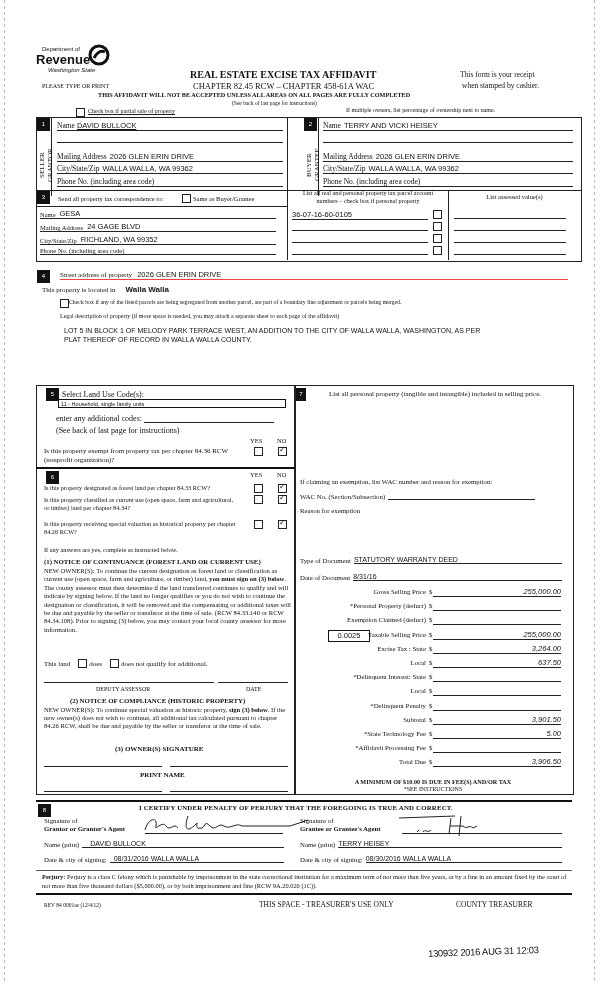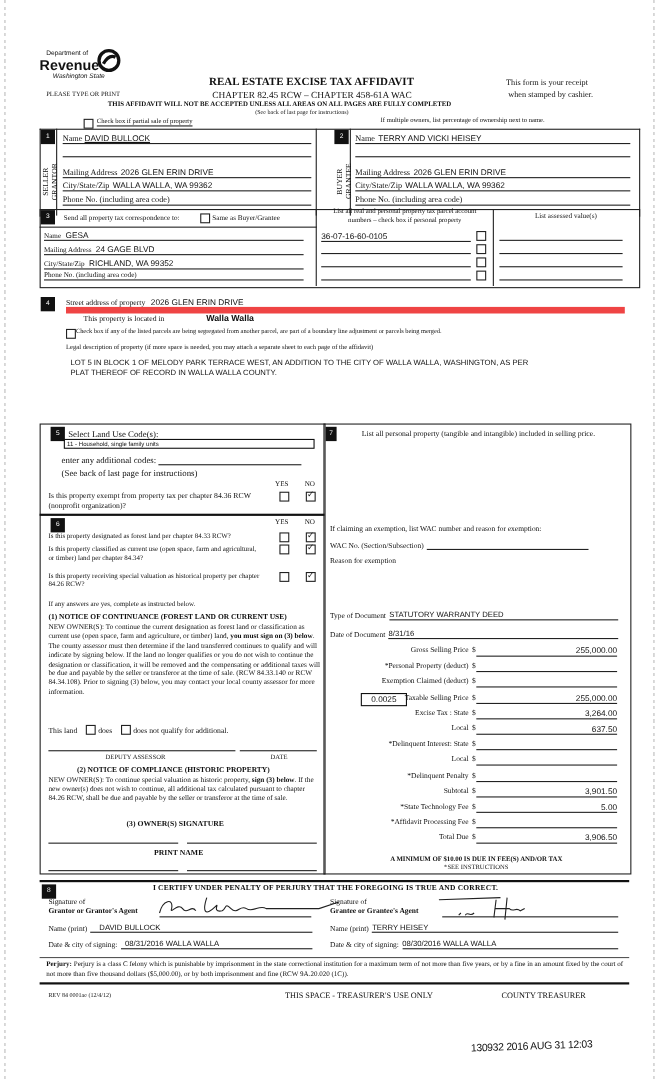--- a/index.html
+++ b/index.html
@@ -10,21 +10,21 @@
   .fill{font-family:"Liberation Sans",sans-serif;font-size:7.5px;color:#111;}
   .lbl{font-size:7.5px;}
   .uline{border-bottom:1px solid #222;}
   .secnum{position:absolute;width:13px;height:13px;background:#111;color:#fff;font-size:6px;text-align:center;line-height:13px;font-family:"Liberation Sans",sans-serif;}
   .box{position:absolute;border:1px solid #222;}
   .cb{position:absolute;width:7px;height:7px;border:1px solid #222;background:#fff;}
   .cb.checked::after{content:"✓";position:absolute;left:0;top:-3px;font-size:8px;color:#111;}
   .vert{position:absolute;writing-mode:vertical-rl;transform:rotate(180deg);font-size:7px;text-align:center;line-height:8px;}
   .row{position:absolute;display:flex;align-items:flex-end;white-space:nowrap;}
   .val{display:inline-block;}
-  .money{position:absolute;font-family:"Liberation Sans",sans-serif;font-size:7.5px;text-align:right;}
+  .money{position:absolute;font-family:"Liberation Sans",sans-serif;font-size:7.5px;text-align:right;font-style:italic;}
   .scanline{position:absolute;top:0;width:1px;height:984px;background:repeating-linear-gradient(#bbb 0 3px,transparent 3px 6px);}
 </style>
 </head>
 <body>
 
 <div class="scanline" style="left:4px"></div>
 <div class="scanline" style="left:594px"></div>
 
 <div class="abs" style="left:36px;top:46px;width:80px;height:30px;">
   <div class="abs sans" style="left:6px;top:0;font-size:6px;">Department of</div>
@@ -144,25 +144,25 @@
   <div class="abs uline" style="left:454px;top:242px;width:112px;"></div>
 
   <div class="row" style="left:292px;top:246px;width:136px;height:8px;border-bottom:1px solid #222;">
       <span class="fill"></span>
     </div>
   <div class="cb" style="left:433px;top:246px;"></div>
   <div class="abs uline" style="left:454px;top:254px;width:112px;"></div>
 </div>
 
 <div class="secnum" style="left:37px;top:270px;">4</div>
-<div class="row lbl" style="left:60px;top:270px;width:508px;border-bottom:6px solid #ef4444;font-size:7px;">
+<div class="row lbl" style="left:60px;top:270px;width:508px;border-bottom:1px solid #ef4444;font-size:7px;">
   <span>Street address of property</span>
   <span class="fill val" style="margin-left:5px;">2026 GLEN ERIN DRIVE</span>
 </div>
-<div class="row lbl" style="left:76px;top:285px;font-size:7px;gap:28px;">
+<div class="row lbl" style="left:42px;top:285px;font-size:7px;">
   <span>This property is located in</span>
   <span class="sans" style="margin-left:10px;font-size:8px;font-weight:bold;">Walla Walla</span>
 </div>
 <div class="cb" style="left:60px;top:299px;"></div>
 <div class="abs" style="left:69px;top:299px;font-size:5.8px;white-space:nowrap;">Check box if any of the listed parcels are being segregated from another parcel, are part of a boundary line adjustment or parcels being merged.</div>
 <div class="abs" style="left:60px;top:313px;font-size:6px;white-space:nowrap;">Legal description of property (if more space is needed, you may attach a separate sheet to each page of the affidavit)</div>
 <div class="abs fill" style="left:64px;top:327px;font-size:7px;white-space:nowrap;">LOT 5 IN BLOCK 1 OF MELODY PARK TERRACE WEST, AN ADDITION TO THE CITY OF WALLA WALLA, WASHINGTON, AS PER</div>
 <div class="abs fill" style="left:64px;top:336px;font-size:7px;white-space:nowrap;">PLAT THEREOF OF RECORD IN WALLA WALLA COUNTY.</div>
 
 <div class="box" style="left:36px;top:385px;width:258px;height:408px;border-width:1.5px;"></div>

